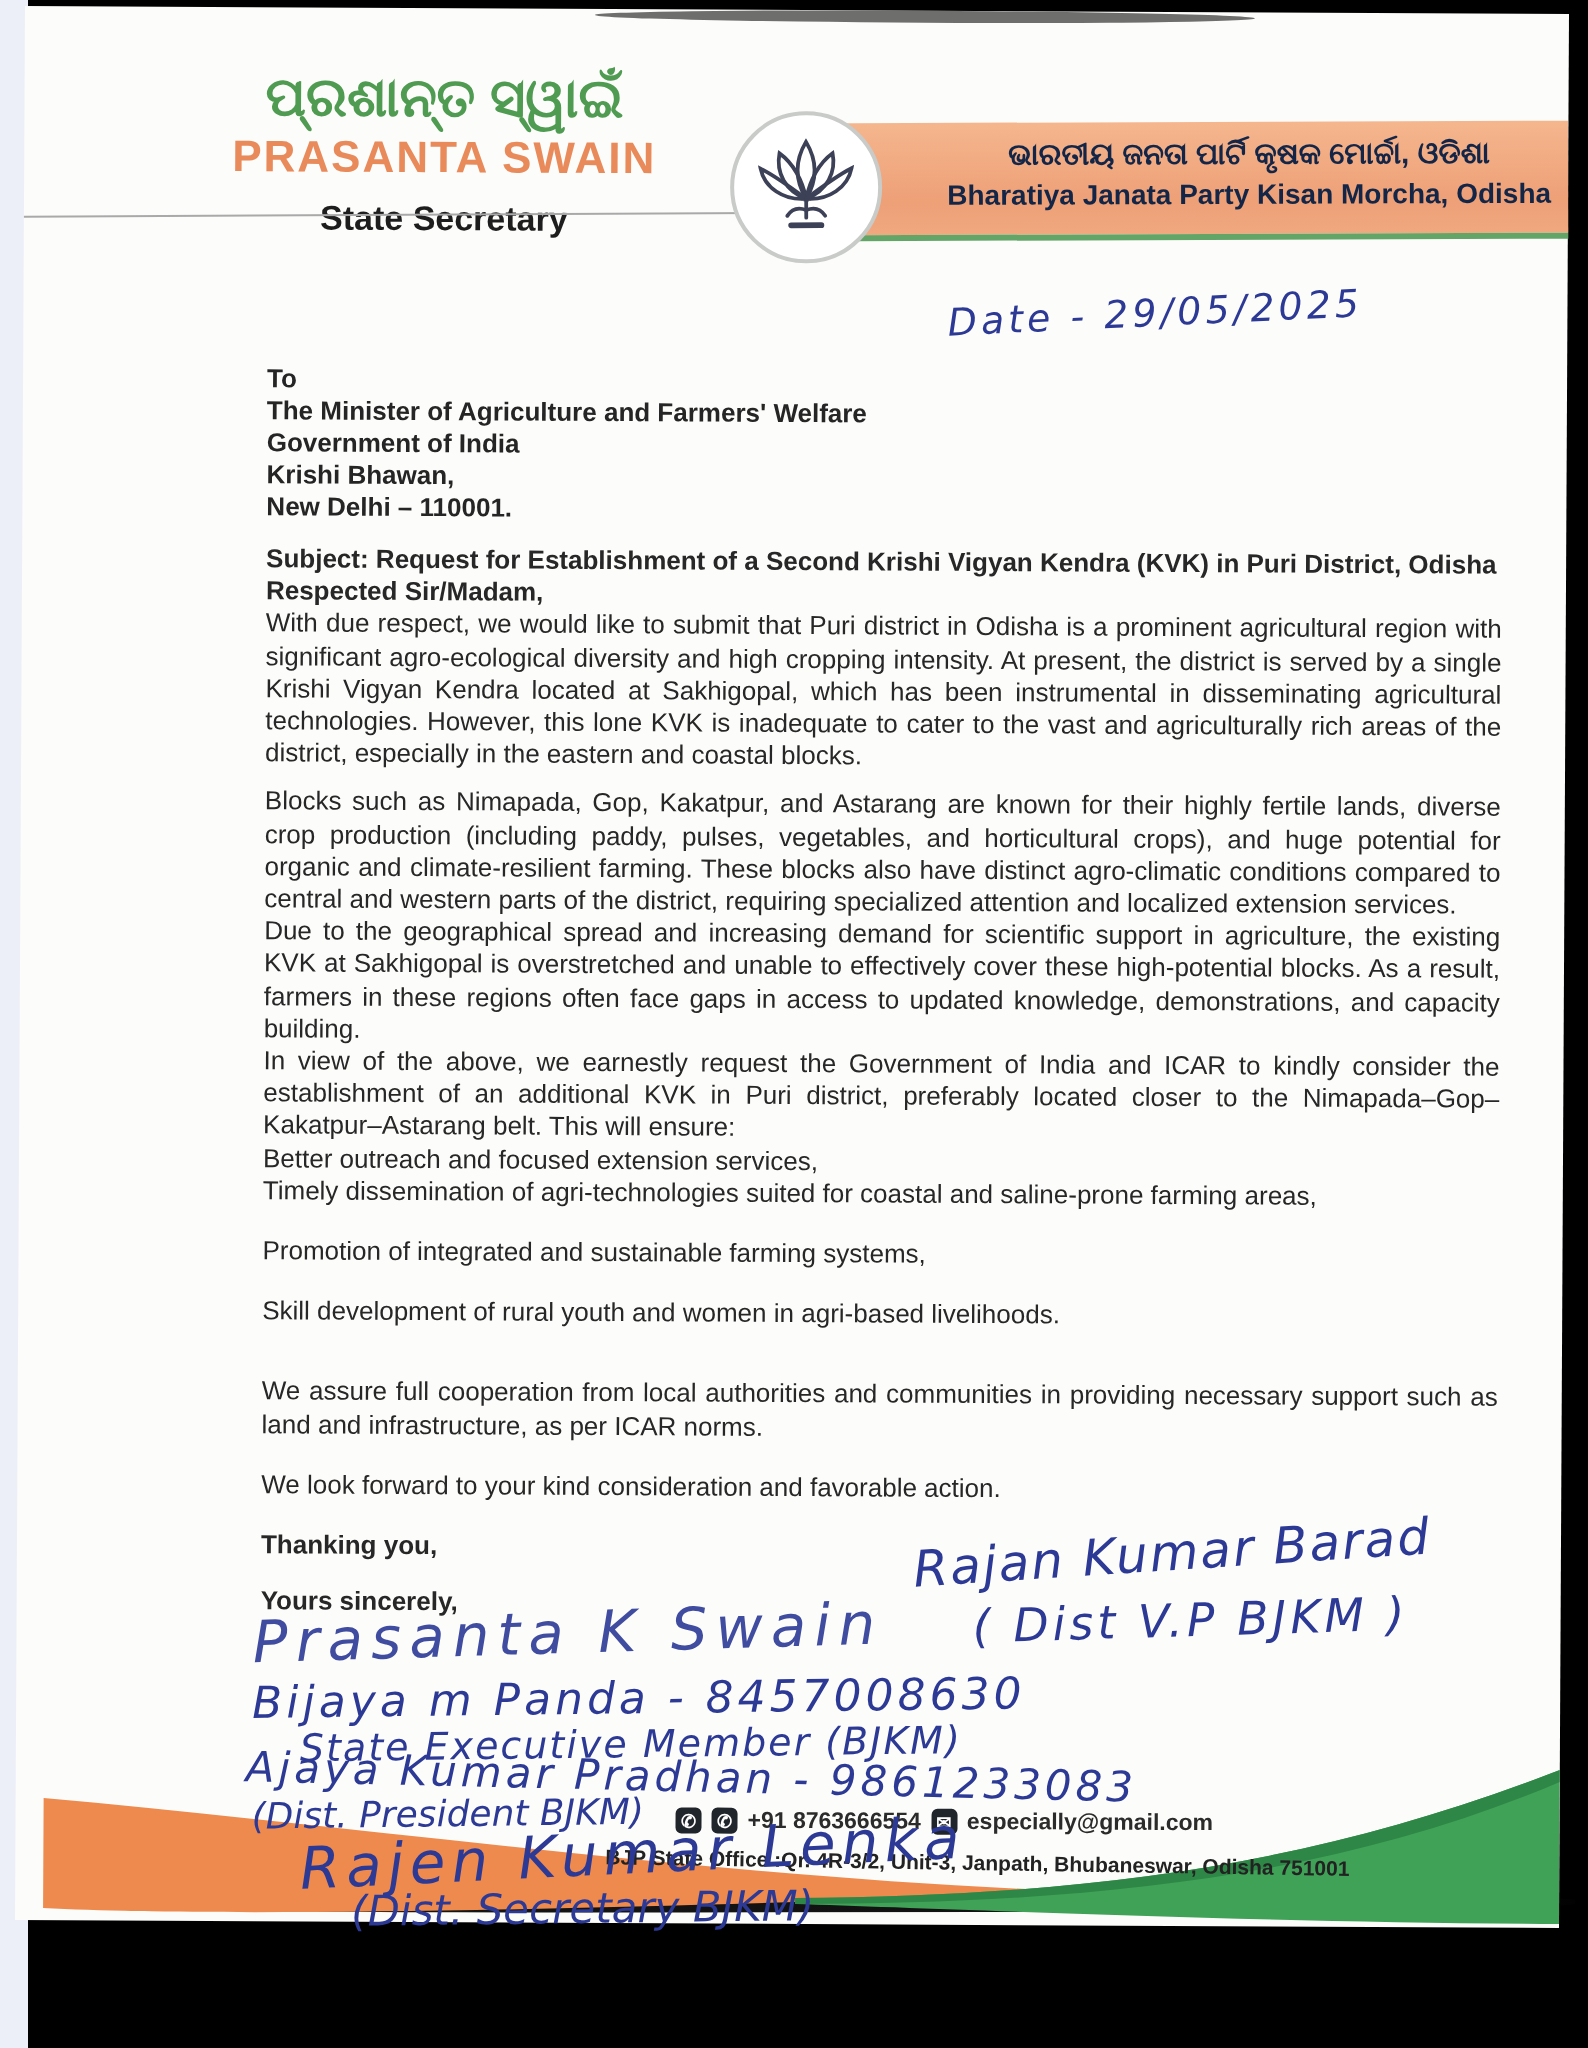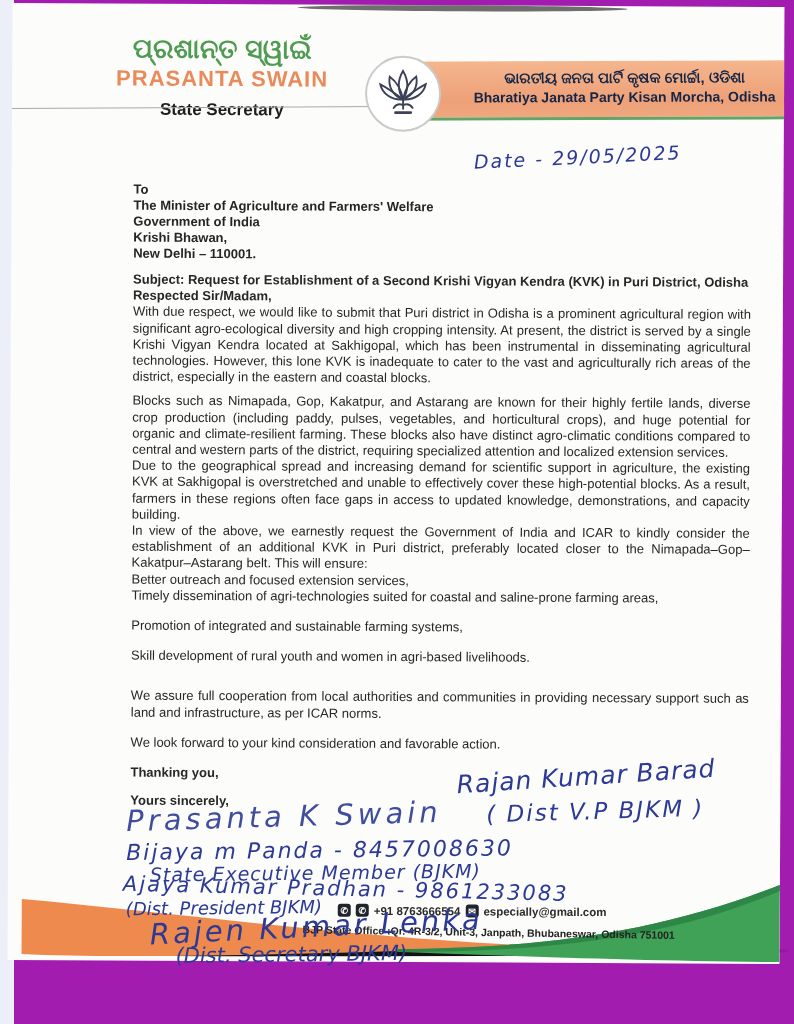--- a/index.html
+++ b/index.html
@@ -1,16 +1,16 @@
 <!DOCTYPE html>
 <html><head>
 <meta charset="utf-8">
 <style>
   html,body{margin:0;padding:0;}
-  .stage{position:relative;width:794px;height:1024px;background:#a21caf;overflow:hidden;
+  .stage{position:relative;width:794px;height:1024px;background:#000000;overflow:hidden;
          font-family:"Liberation Sans",sans-serif;}
   .scan-strip{position:absolute;left:0;top:0;width:14px;height:1024px;background:#edeff8;}
   .page{position:absolute;left:10px;top:5px;width:772px;height:957px;background:#fcfcfa;
         transform:rotate(0.3deg);transform-origin:50% 50%;}
   .top-shadow{position:absolute;left:285px;top:0px;width:330px;height:6px;background:#4a4a4a;
         border-radius:50%;opacity:.8;}
   .bottom-shadow{position:absolute;left:38px;top:942px;width:742px;height:9px;
         background:linear-gradient(90deg,rgba(20,20,20,0),#161616 6%,#101010 80%,rgba(20,20,20,.1));
         border-radius:40%;transform:rotate(-0.4deg);}
   

